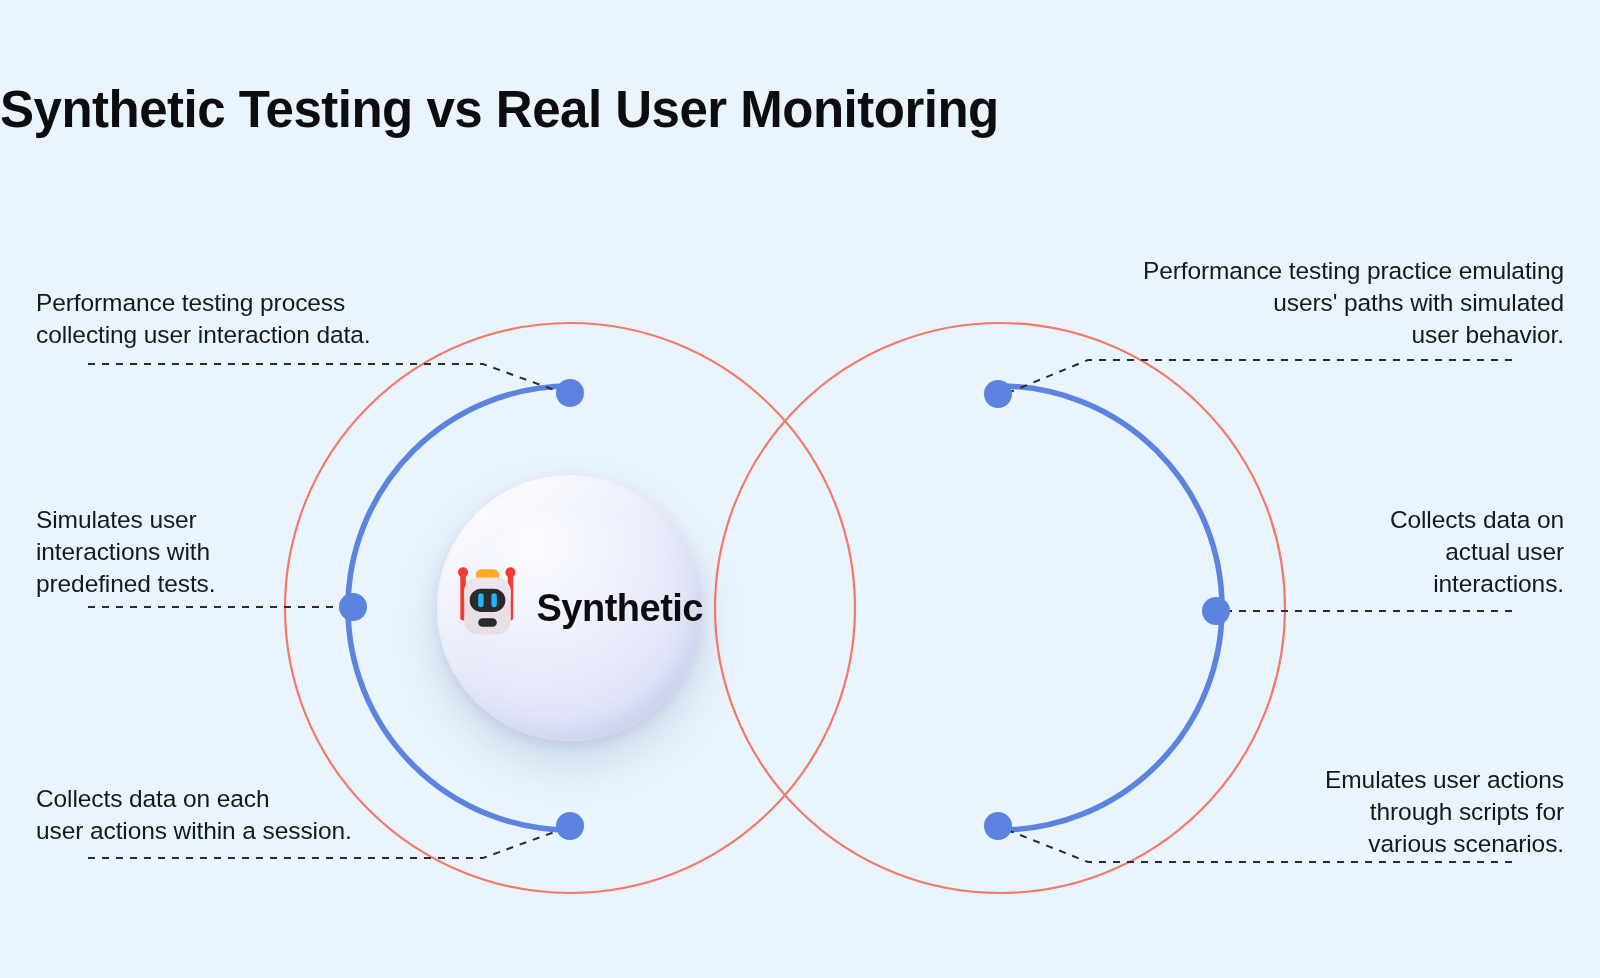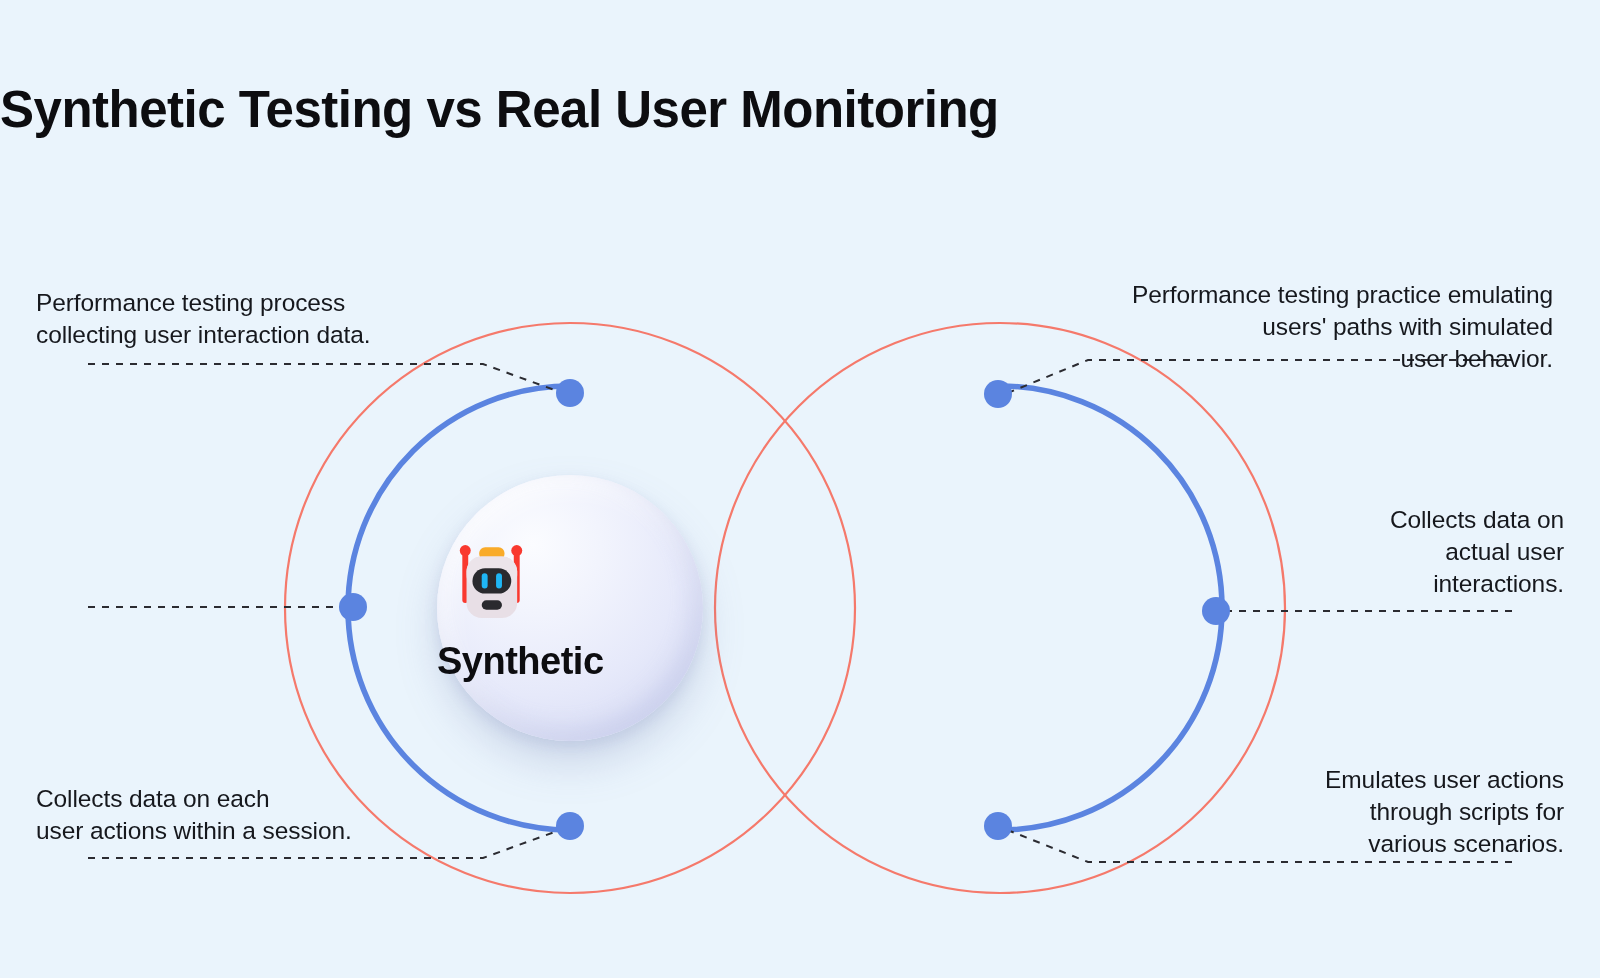--- a/index.html
+++ b/index.html
@@ -56,21 +56,21 @@
     letter-spacing: -0.1px;
     white-space: pre-line;
   }
   .callout.left  { text-align: left; }
   .callout.right { text-align: right; }
 
   #label-tl { left: 36px;  top: 287px;  width: 430px; }
   #label-ml { left: 36px;  top: 504px;  width: 330px; }
   #label-bl { left: 36px;  top: 783px;  width: 400px; }
 
-  #label-tr { right: 47px; top: 255px;  width: 520px; margin-top: 24px; }
+  #label-tr { right: 36px; top: 255px;  width: 520px; }
   #label-mr { right: 36px; top: 504px;  width: 300px; text-align: right; }
   #label-br { right: 36px; top: 752px;  width: 320px; margin-top: 12px; }
 
   
   .sphere {
     position: absolute;
     width: 266px;
     height: 266px;
     border-radius: 50%;
     background:
@@ -79,21 +79,22 @@
         #f2f4fd 26%,
         #e6e9fa 58%,
         #dadef5 82%,
         #ced4f0 100%);
     box-shadow:
       0 22px 40px rgba(120,132,180,0.26),
       0 6px 14px rgba(120,132,180,0.16),
       inset -8px -10px 22px rgba(176,184,224,0.42),
       inset 8px 10px 26px rgba(255,255,255,0.85);
     display: flex;
-    flex-direction: column;
+    flex-direction: row;
+    align-items: center;
     justify-content: center;
   }
   #sphere-synthetic { left: 437px; top: 475px; }
   #sphere-rum       { left: 868px; top: 475px; }
 
   .sphere-icon {
     width: 108px;
     height: 108px;
     margin-top: -4px;
     margin-bottom: 2px;
@@ -141,20 +142,23 @@
       <circle cx="570" cy="826" r="14"></circle>
       <circle cx="998" cy="394" r="14"></circle>
       <circle cx="1216" cy="611" r="14"></circle>
       <circle cx="998" cy="826" r="14"></circle>
     </g>
   </svg>
 
   <div class="callout left" id="label-tl">Performance testing process
 collecting user interaction data.</div>
 
+  <div class="callout left" id="label-ml">Simulates user
+interactions with
+predefined tests.</div>
 
   <div class="callout left" id="label-bl">Collects data on each
 user actions within a session.</div>
 
   <div class="callout right" id="label-tr">Performance testing practice emulating
 users' paths with simulated
 user behavior.</div>
 
   <div class="callout right" id="label-mr">Collects data on
 actual user

